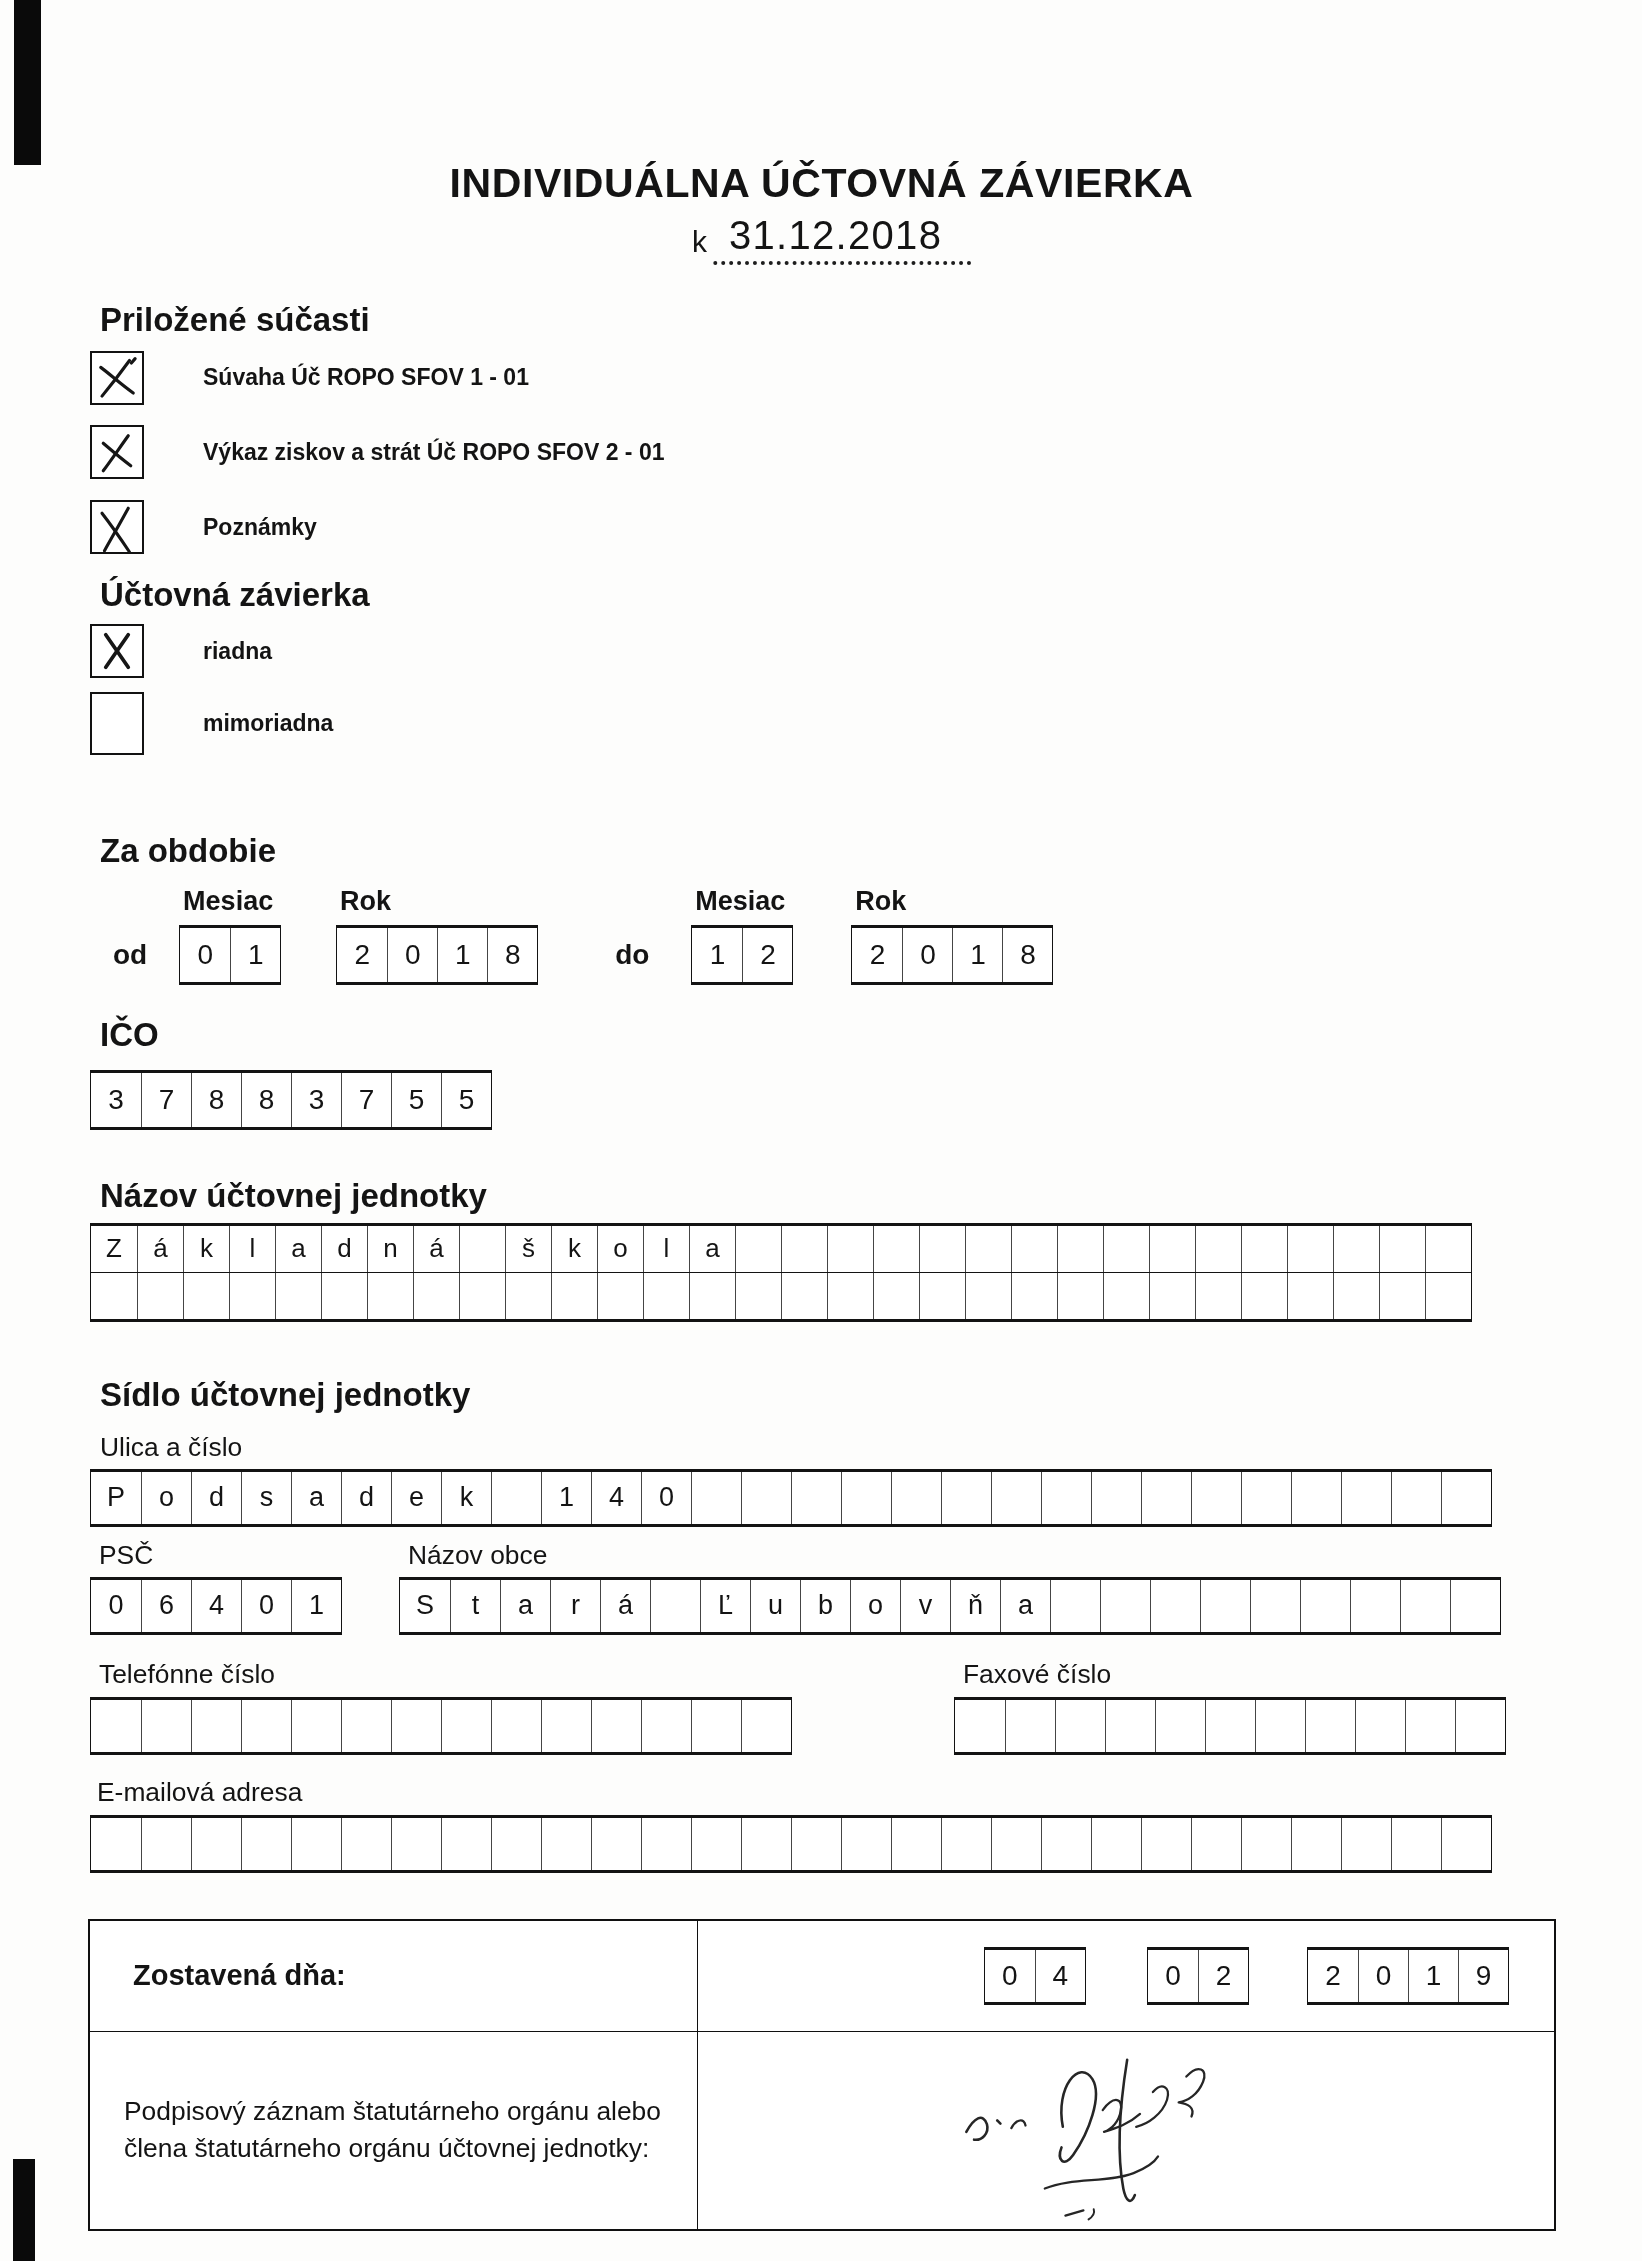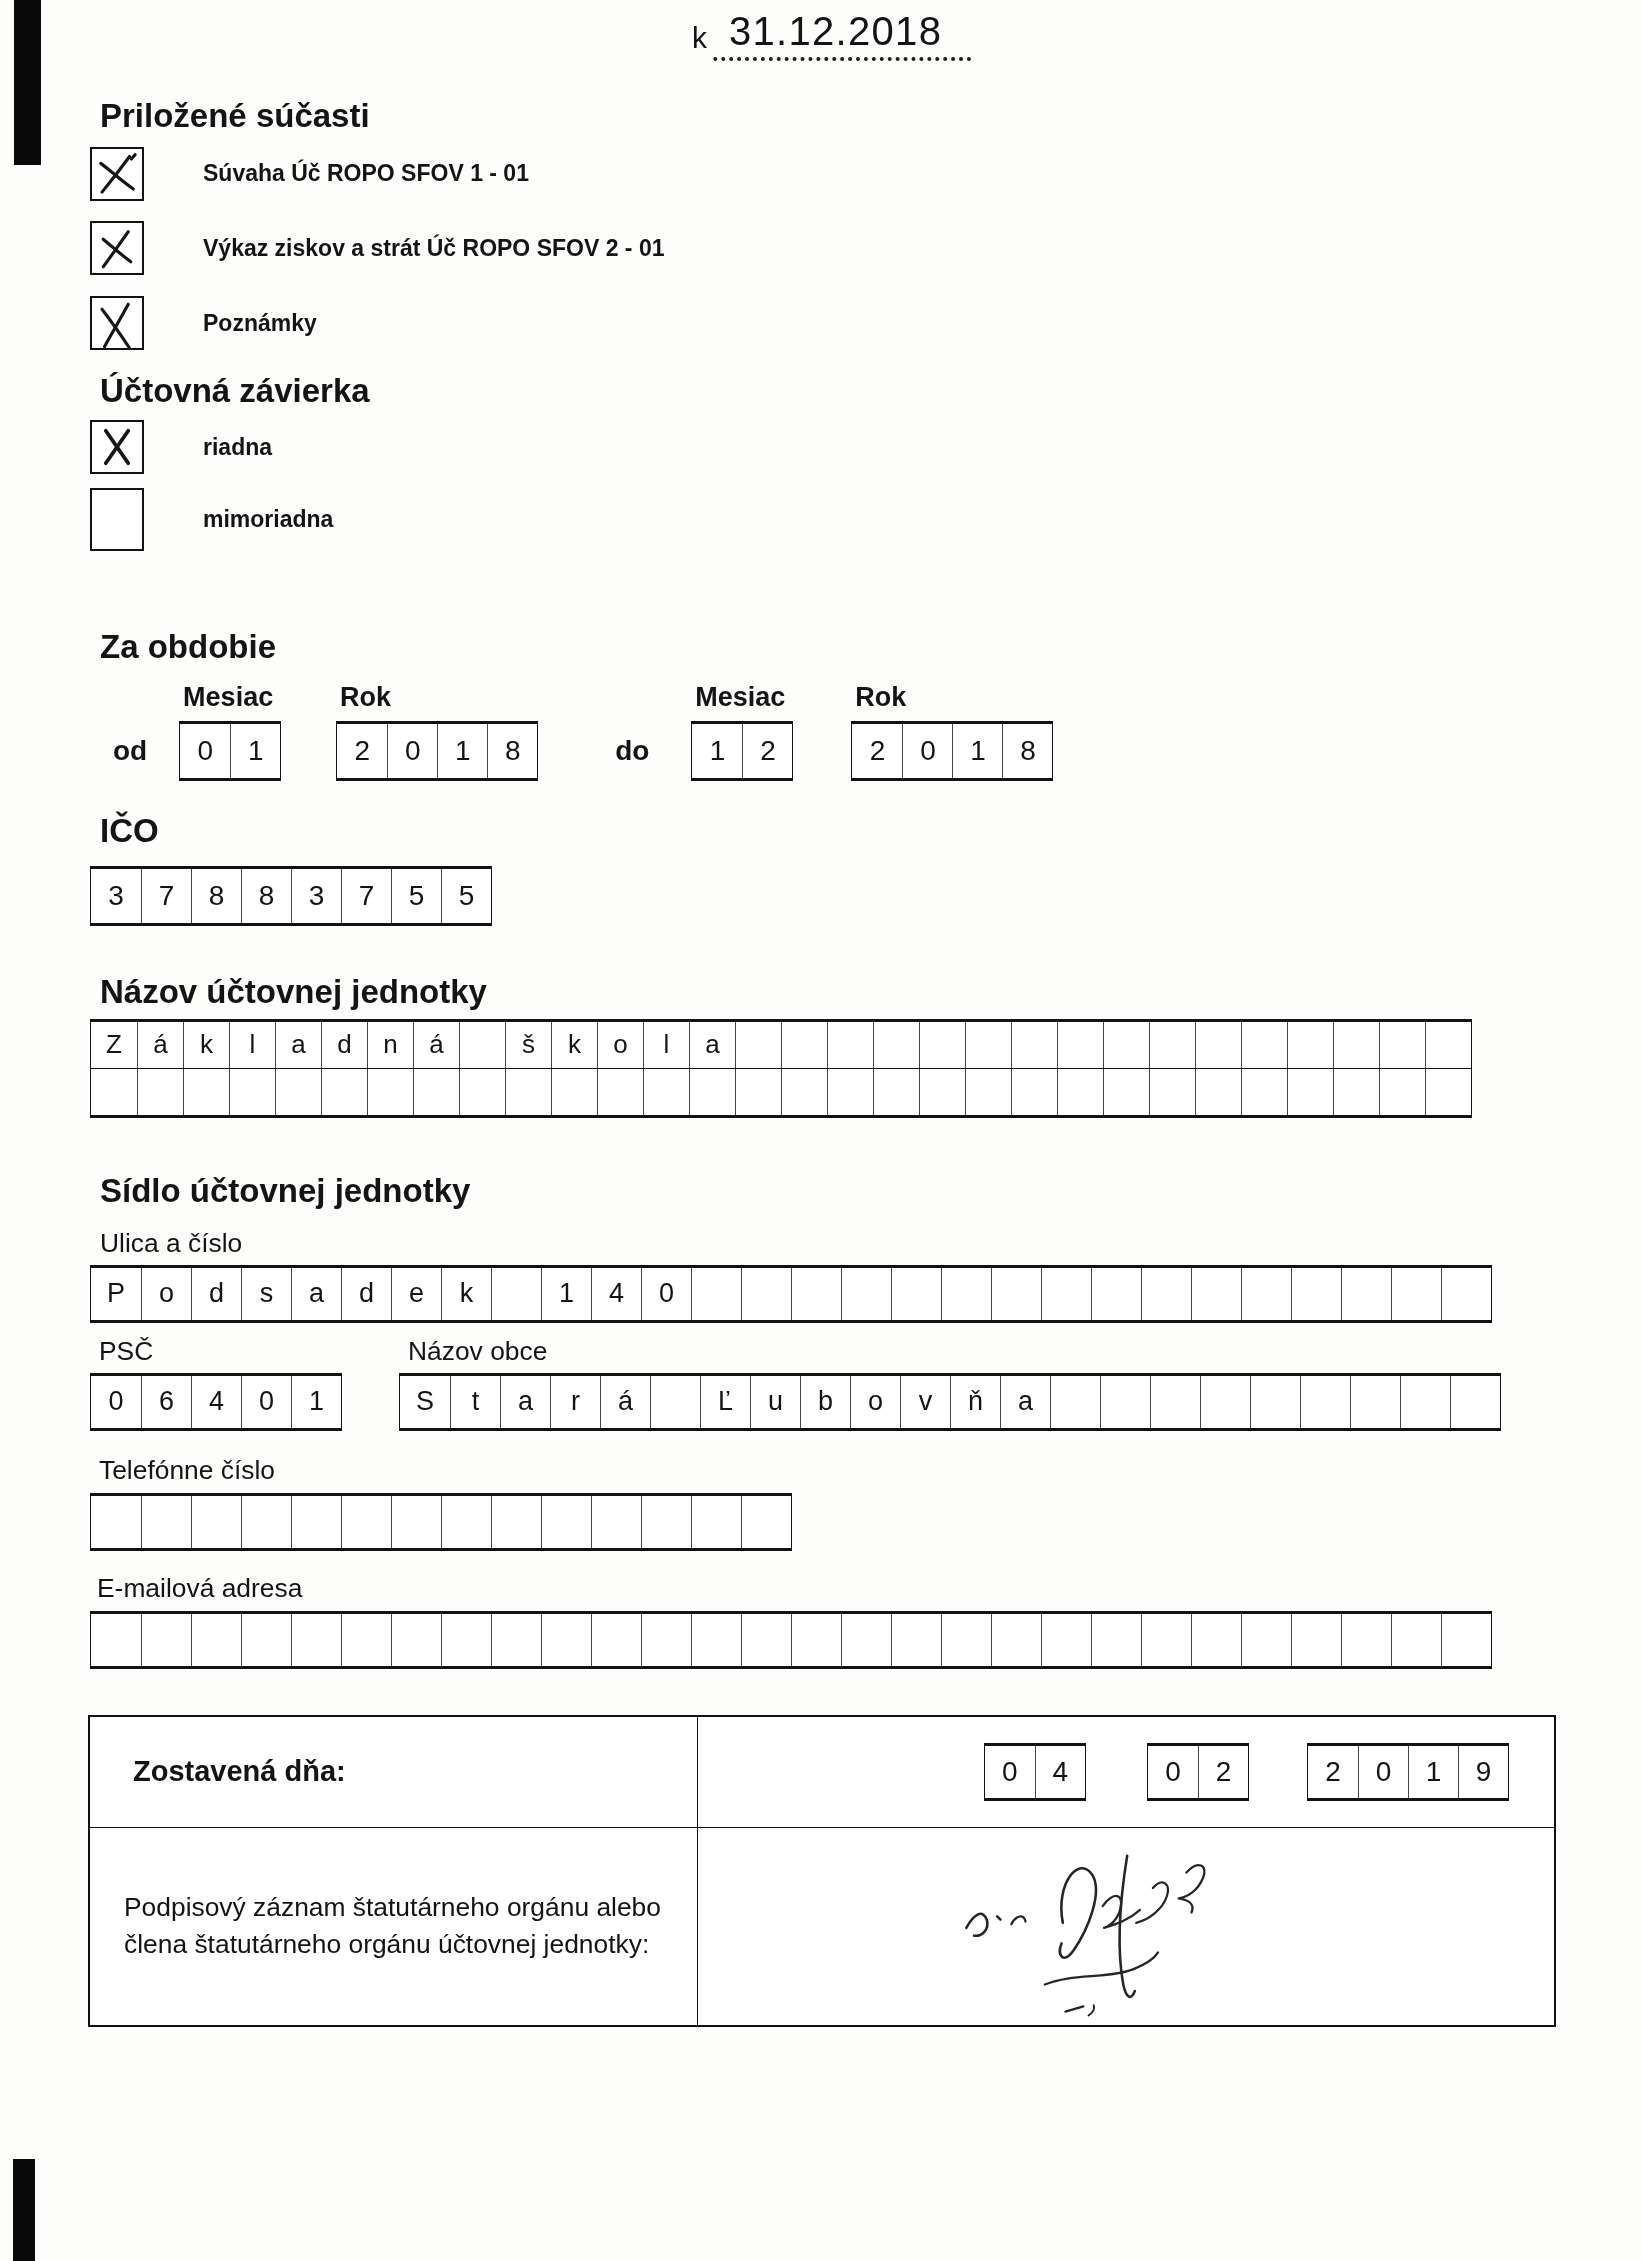--- a/index.html
+++ b/index.html
@@ -61,20 +61,21 @@
   .signature{position:absolute;left:232px;top:6.4px;}
   .signature path{stroke:#262626;fill:none;stroke-linecap:round;stroke-linejoin:round;}
 </style>
 </head>
 <body>
 
 <div class="page">
   <div class="scan-bar top"></div>
   <div class="scan-bar bottom"></div>
 
+  <h1 class="title">INDIVIDUÁLNA ÚČTOVNÁ ZÁVIERKA</h1>
 
   <div class="kline">
     <span class="k-prefix">k</span>
     <span class="k-date-wrap">
       <span class="k-date">31.12.2018</span>
       <span class="k-dots"></span>
     </span>
   </div>
 
   <p class="h-bold ml" style="margin-top:37px;">Priložené súčasti</p>
@@ -321,20 +322,36 @@
     </span>
   </div>
 
   <div class="addr-row ml2" style="margin-top:25px;">
     <span class="agroup">
       <span class="h-reg" style="margin-left:9px;margin-bottom:8.4px;">Telefónne číslo</span>
       <span class="grid">
           <span class="cell"></span>
           <span class="cell"></span>
           <span class="cell"></span>
+          <span class="cell"></span>
+          <span class="cell"></span>
+          <span class="cell"></span>
+          <span class="cell"></span>
+          <span class="cell"></span>
+          <span class="cell"></span>
+          <span class="cell"></span>
+          <span class="cell"></span>
+          <span class="cell"></span>
+          <span class="cell"></span>
+          <span class="cell"></span>
+        </span>
+    </span>
+    <span class="agroup" style="margin-left:162px;">
+      <span class="h-reg" style="margin-left:9px;margin-bottom:8.4px;">Faxové číslo</span>
+      <span class="grid">
           <span class="cell"></span>
           <span class="cell"></span>
           <span class="cell"></span>
           <span class="cell"></span>
           <span class="cell"></span>
           <span class="cell"></span>
           <span class="cell"></span>
           <span class="cell"></span>
           <span class="cell"></span>
           <span class="cell"></span>

